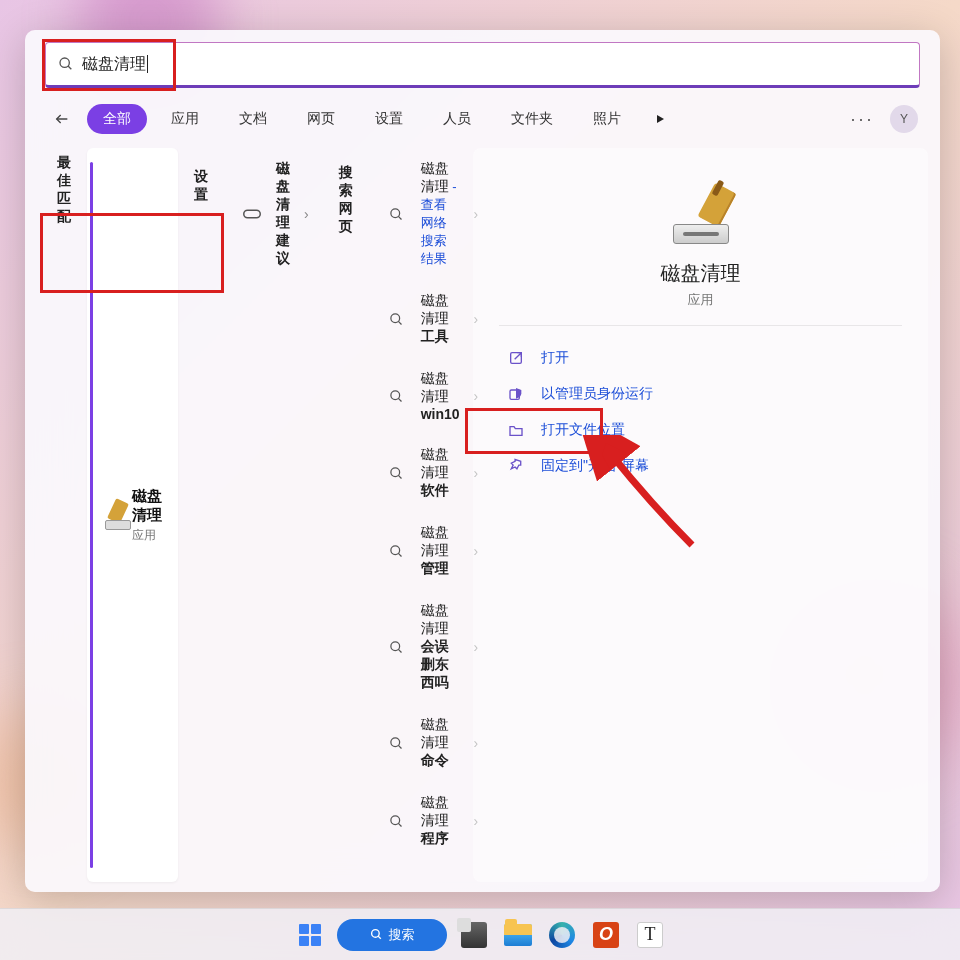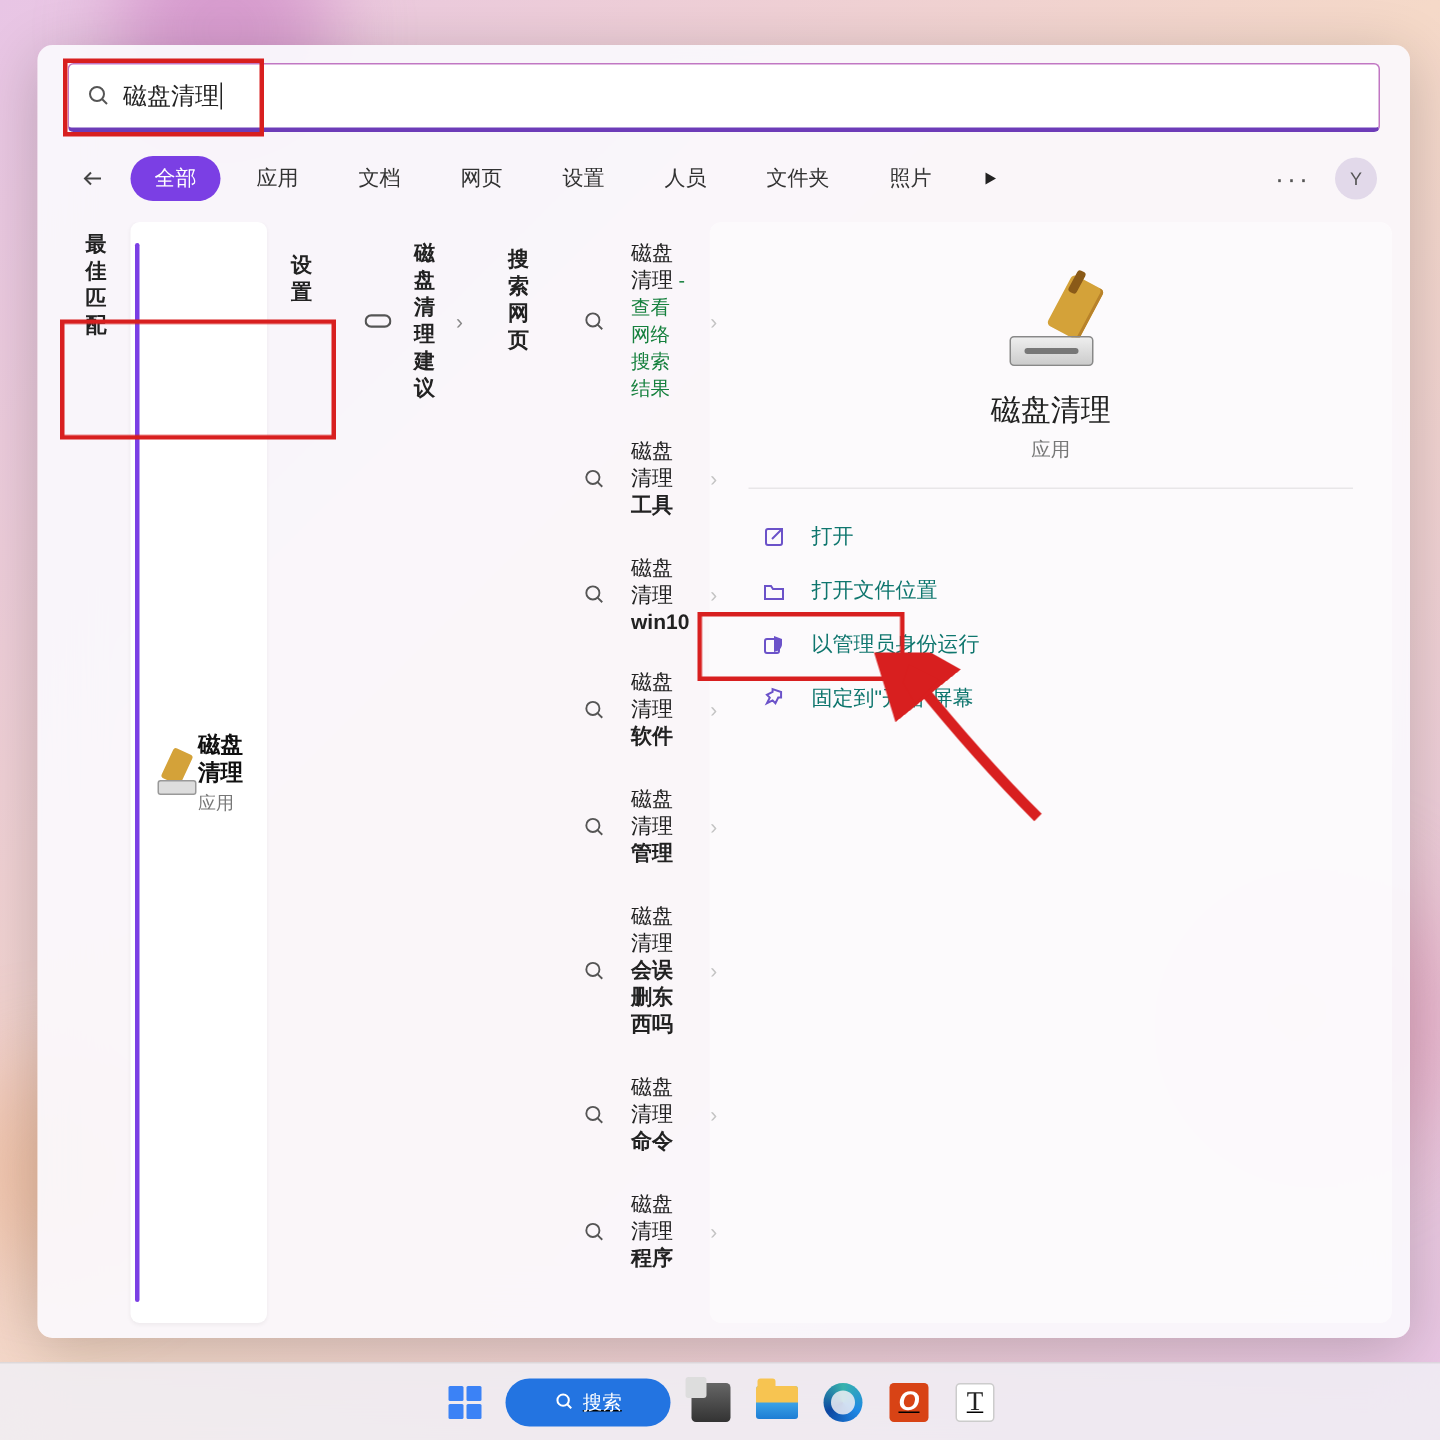--- a/index.html
+++ b/index.html
@@ -73,48 +73,47 @@
   .annot-best { left: 40px; top: 213px; width: 184px; height: 80px; z-index: 50; }
 
   .list-row {
     display:flex; align-items:center; gap: 14px; padding: 12px 16px 12px 20px;
     font-size:14px; color:#222;justify-content:flex-end;
   }
   .list-row .ic { width:20px; color:#555; font-size:14px; display:flex;justify-content:center; }
   .list-row .txt { flex:1; }
   .list-row .chev { color:#888; font-size:14px; }
   .bold { font-weight:600; }
-  .light { color:#15803d; font-weight:400; font-size:13px; }
+  .light { color:#1d4ed8; font-weight:400; font-size:13px; }
 
   .detail-head { display:flex; flex-direction:column; align-items:center; padding: 24px 0 16px; border-bottom:1px solid rgba(0,0,0,.08); }
   .detail-icon { width:72px; height:64px; position:relative; margin-bottom:12px; }
   .di-base { position:absolute; bottom:4px; left:8px; width:56px; height:20px; background:linear-gradient(#eee,#ccc); border:1px solid #888; border-radius:3px; }
   .di-slot { position:absolute; bottom:12px; left:18px; width:36px; height:4px; background:#777; border-radius:2px; }
   .di-brush { position:absolute; top:2px; right:8px; width:24px; height:38px; background:#d4a239; transform:rotate(28deg); border-radius:3px; box-shadow:inset -2px 0 0 #b8822a; }
   .di-handle { position:absolute; top:-4px; right:16px; width:6px; height:16px; background:#8a5a18; transform:rotate(28deg); border-radius:2px; }
   .detail-title { font-size:20px; color:#222; }
   .detail-sub { font-size:13px; color:#777; margin-top:4px; }
 
   .action-list { padding-top: 14px; }
   .action-row {
     display:flex; align-items:center; gap:16px; padding: 9px 8px;
-    font-size:14px; color:#0f766e;
+    font-size:14px; color:#1d4ed8;
   }
   .action-row .aic { width:18px; height:18px; color:#6b52c9; display:flex;align-items:center;justify-content:center; }
 
   .annot-open { left:465px; top:408px; width:138px; height:46px; z-index:50; }
 
   .arrow-annot { position:absolute; left:582px; top:435px; z-index:60; pointer-events:none; }
 
   .taskbar {
     position:absolute; bottom:0; left:0; right:0; height:52px;
     background: rgba(240,238,245,.85); backdrop-filter: blur(20px);
     display:flex; align-items:center; justify-content:center; gap:10px;
     border-top:1px solid rgba(0,0,0,.08);
-    text-decoration:underline;
   }
   .tb-icon { width:34px; height:34px; border-radius:4px; display:flex;align-items:center;justify-content:center; font-size:18px; }
   .tb-start { display:grid;grid-template-columns:1fr 1fr;grid-template-rows:1fr 1fr;gap:2px;width:22px;height:22px; }
   .tb-start div { background:#3b82f6; border-radius:1px; }
   .tb-search { width:110px; height:32px; background:#2374e1; border-radius:16px; color:#fff; font-size:13px; display:flex;align-items:center;justify-content:center;gap:6px; }
   .tb-task { width:26px;height:26px; background:linear-gradient(#666,#333); border-radius:3px; position:relative; }
   .tb-task::after { content:""; position:absolute; top:-4px; left:-4px; width:14px; height:14px; background:#ddd; border-radius:2px; }
   .tb-explorer { width:28px; height:22px; background:linear-gradient(#5ac8fa,#1d7dd4); border-radius:2px; position:relative; }
   .tb-explorer::before { content:""; position:absolute; top:-5px; left:1px; width:12px; height:6px; background:#f7c451; border-radius:2px 2px 0 0; }
   .tb-explorer::after { content:""; position:absolute; top:0; left:0; right:0; height:11px; background:#f7c451; border-radius:2px 2px 0 0; }
@@ -304,33 +303,33 @@
               <svg width="16" height="16" viewBox="0 0 24 24" fill="none" stroke="currentColor" stroke-width="2">
                 <rect x="4" y="4" width="16" height="16" rx="2"></rect>
                 <path d="M10 14 L20 4 M14 4 h6 v6"></path>
               </svg>
             </span>
             <span>打开</span>
           </div>
           <div class="action-row">
             <span class="aic">
               <svg width="16" height="16" viewBox="0 0 24 24" fill="none" stroke="currentColor" stroke-width="2">
-                <path d="M3 7 h6 l2 3 h10 v10 H3 Z"></path>
-              </svg>
-            </span>
-            <span>打开文件位置</span>
+                <rect x="3" y="6" width="14" height="14" rx="2"></rect>
+                <path d="M12 3 l8 3 v5 c0 4-3 7-8 8" fill="#6b52c9" stroke="none"></path>
+              </svg>
+            </span>
+            <span>以管理员身份运行</span>
           </div>
           <div class="action-row">
             <span class="aic">
               <svg width="16" height="16" viewBox="0 0 24 24" fill="none" stroke="currentColor" stroke-width="2">
-                <rect x="3" y="6" width="14" height="14" rx="2"></rect>
-                <path d="M12 3 l8 3 v5 c0 4-3 7-8 8" fill="#6b52c9" stroke="none"></path>
-              </svg>
-            </span>
-            <span>以管理员身份运行</span>
+                <path d="M3 7 h6 l2 3 h10 v10 H3 Z"></path>
+              </svg>
+            </span>
+            <span>打开文件位置</span>
           </div>
           <div class="action-row">
             <span class="aic">
               <svg width="16" height="16" viewBox="0 0 24 24" fill="none" stroke="currentColor" stroke-width="2">
                 <path d="M12 2 l4 4 -2 2 2 6 -4 0 -2 6 -2-6 -4 0 2-6 -2-2 Z" transform="rotate(45 12 12)"></path>
               </svg>
             </span>
             <span>固定到"开始"屏幕</span>
           </div>
         </div>

